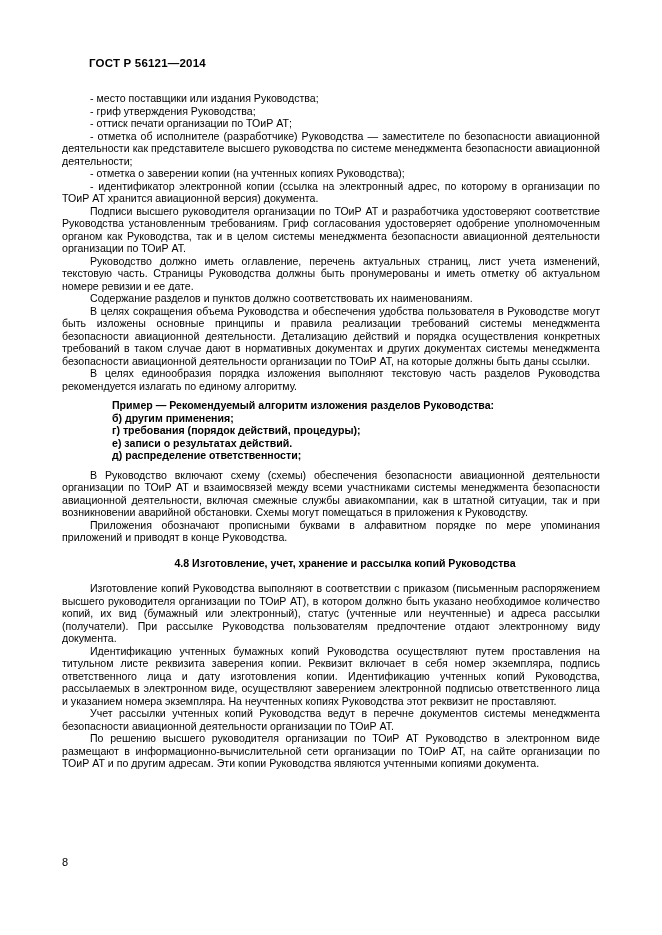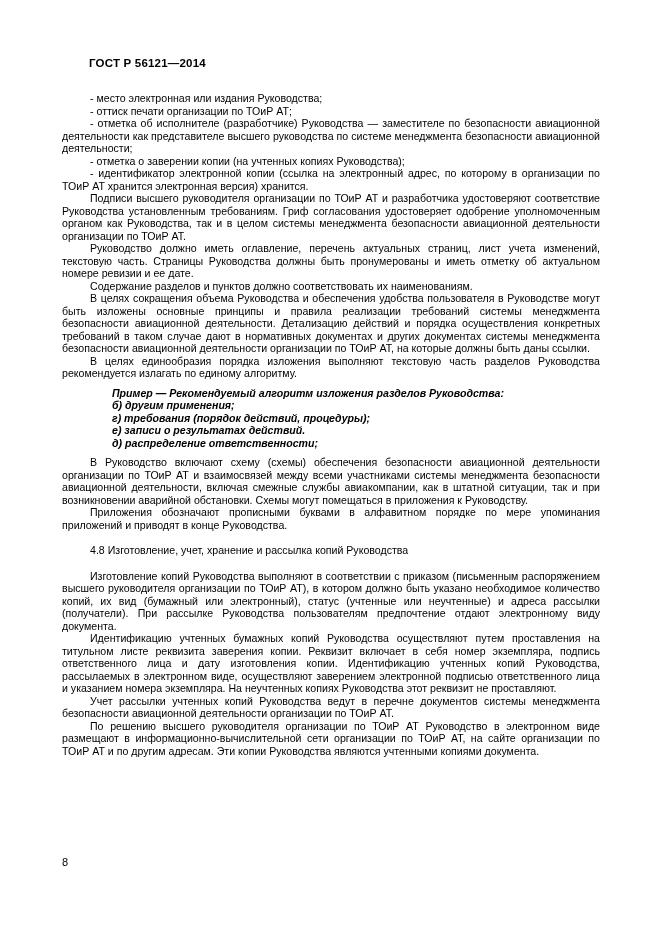--- a/index.html
+++ b/index.html
@@ -34,53 +34,53 @@
     line-height: 12.5px;
     text-align: justify;
   }
   .body-text p {
     margin: 0;
     padding: 0;
     text-indent: 28px;
   }
   .example {
     font-weight: bold;
-    font-style: italic;
     margin: 7px 0 7px 50px;
     text-align: left;
   }
   .example div {
     margin: 0;
   }
   .heading {
-    font-weight: normal;
+    font-weight: bold;
     margin: 13px 0 13px 0 !important;
-    text-align: left;
+    text-align: center;
   }
   .page-number {
     position: absolute;
     left: 62px;
     top: 856px;
     font-size: 11px;
   }
 </style>
 </head>
 <body>
 
 <div class="page">
 
   <div class="doc-header">ГОСТ Р 56121—2014</div>
 
   <div class="body-text">
 
-    <p>- место электронная или издания Руководства;</p>
+    <p>- место поставщики или издания Руководства;</p>
+    <p>- гриф утверждения Руководства;</p>
     <p>- оттиск печати организации по ТОиР АТ;</p>
     <p>- отметка об исполнителе (разработчике) Руководства — заместителе по безопасности авиационной деятельности как представителе высшего руководства по системе менеджмента безопасности авиационной деятельности;</p>
     <p>- отметка о заверении копии (на учтенных копиях Руководства);</p>
-    <p>- идентификатор электронной копии (ссылка на электронный адрес, по которому в организации по ТОиР АТ хранится электронная версия) хранится.</p>
+    <p>- идентификатор электронной копии (ссылка на электронный адрес, по которому в организации по ТОиР АТ хранится авиационной версия) документа.</p>
 
     <p>Подписи высшего руководителя организации по ТОиР АТ и разработчика удостоверяют соответствие Руководства установленным требованиям. Гриф согласования удостоверяет одобрение уполномоченным органом как Руководства, так и в целом системы менеджмента безопасности авиационной деятельности организации по ТОиР АТ.</p>
     <p>Руководство должно иметь оглавление, перечень актуальных страниц, лист учета изменений, текстовую часть. Страницы Руководства должны быть пронумерованы и иметь отметку об актуальном номере ревизии и ее дате.</p>
     <p>Содержание разделов и пунктов должно соответствовать их наименованиям.</p>
     <p>В целях сокращения объема Руководства и обеспечения удобства пользователя в Руководстве могут быть изложены основные принципы и правила реализации требований системы менеджмента безопасности авиационной деятельности. Детализацию действий и порядка осуществления конкретных требований в таком случае дают в нормативных документах и других документах системы менеджмента безопасности авиационной деятельности организации по ТОиР АТ, на которые должны быть даны ссылки.</p>
     <p>В целях единообразия порядка изложения выполняют текстовую часть разделов Руководства рекомендуется излагать по единому алгоритму.</p>
 
     <div class="example">
       <div>Пример — Рекомендуемый алгоритм изложения разделов Руководства:</div>
       <div>б) другим применения;</div>

